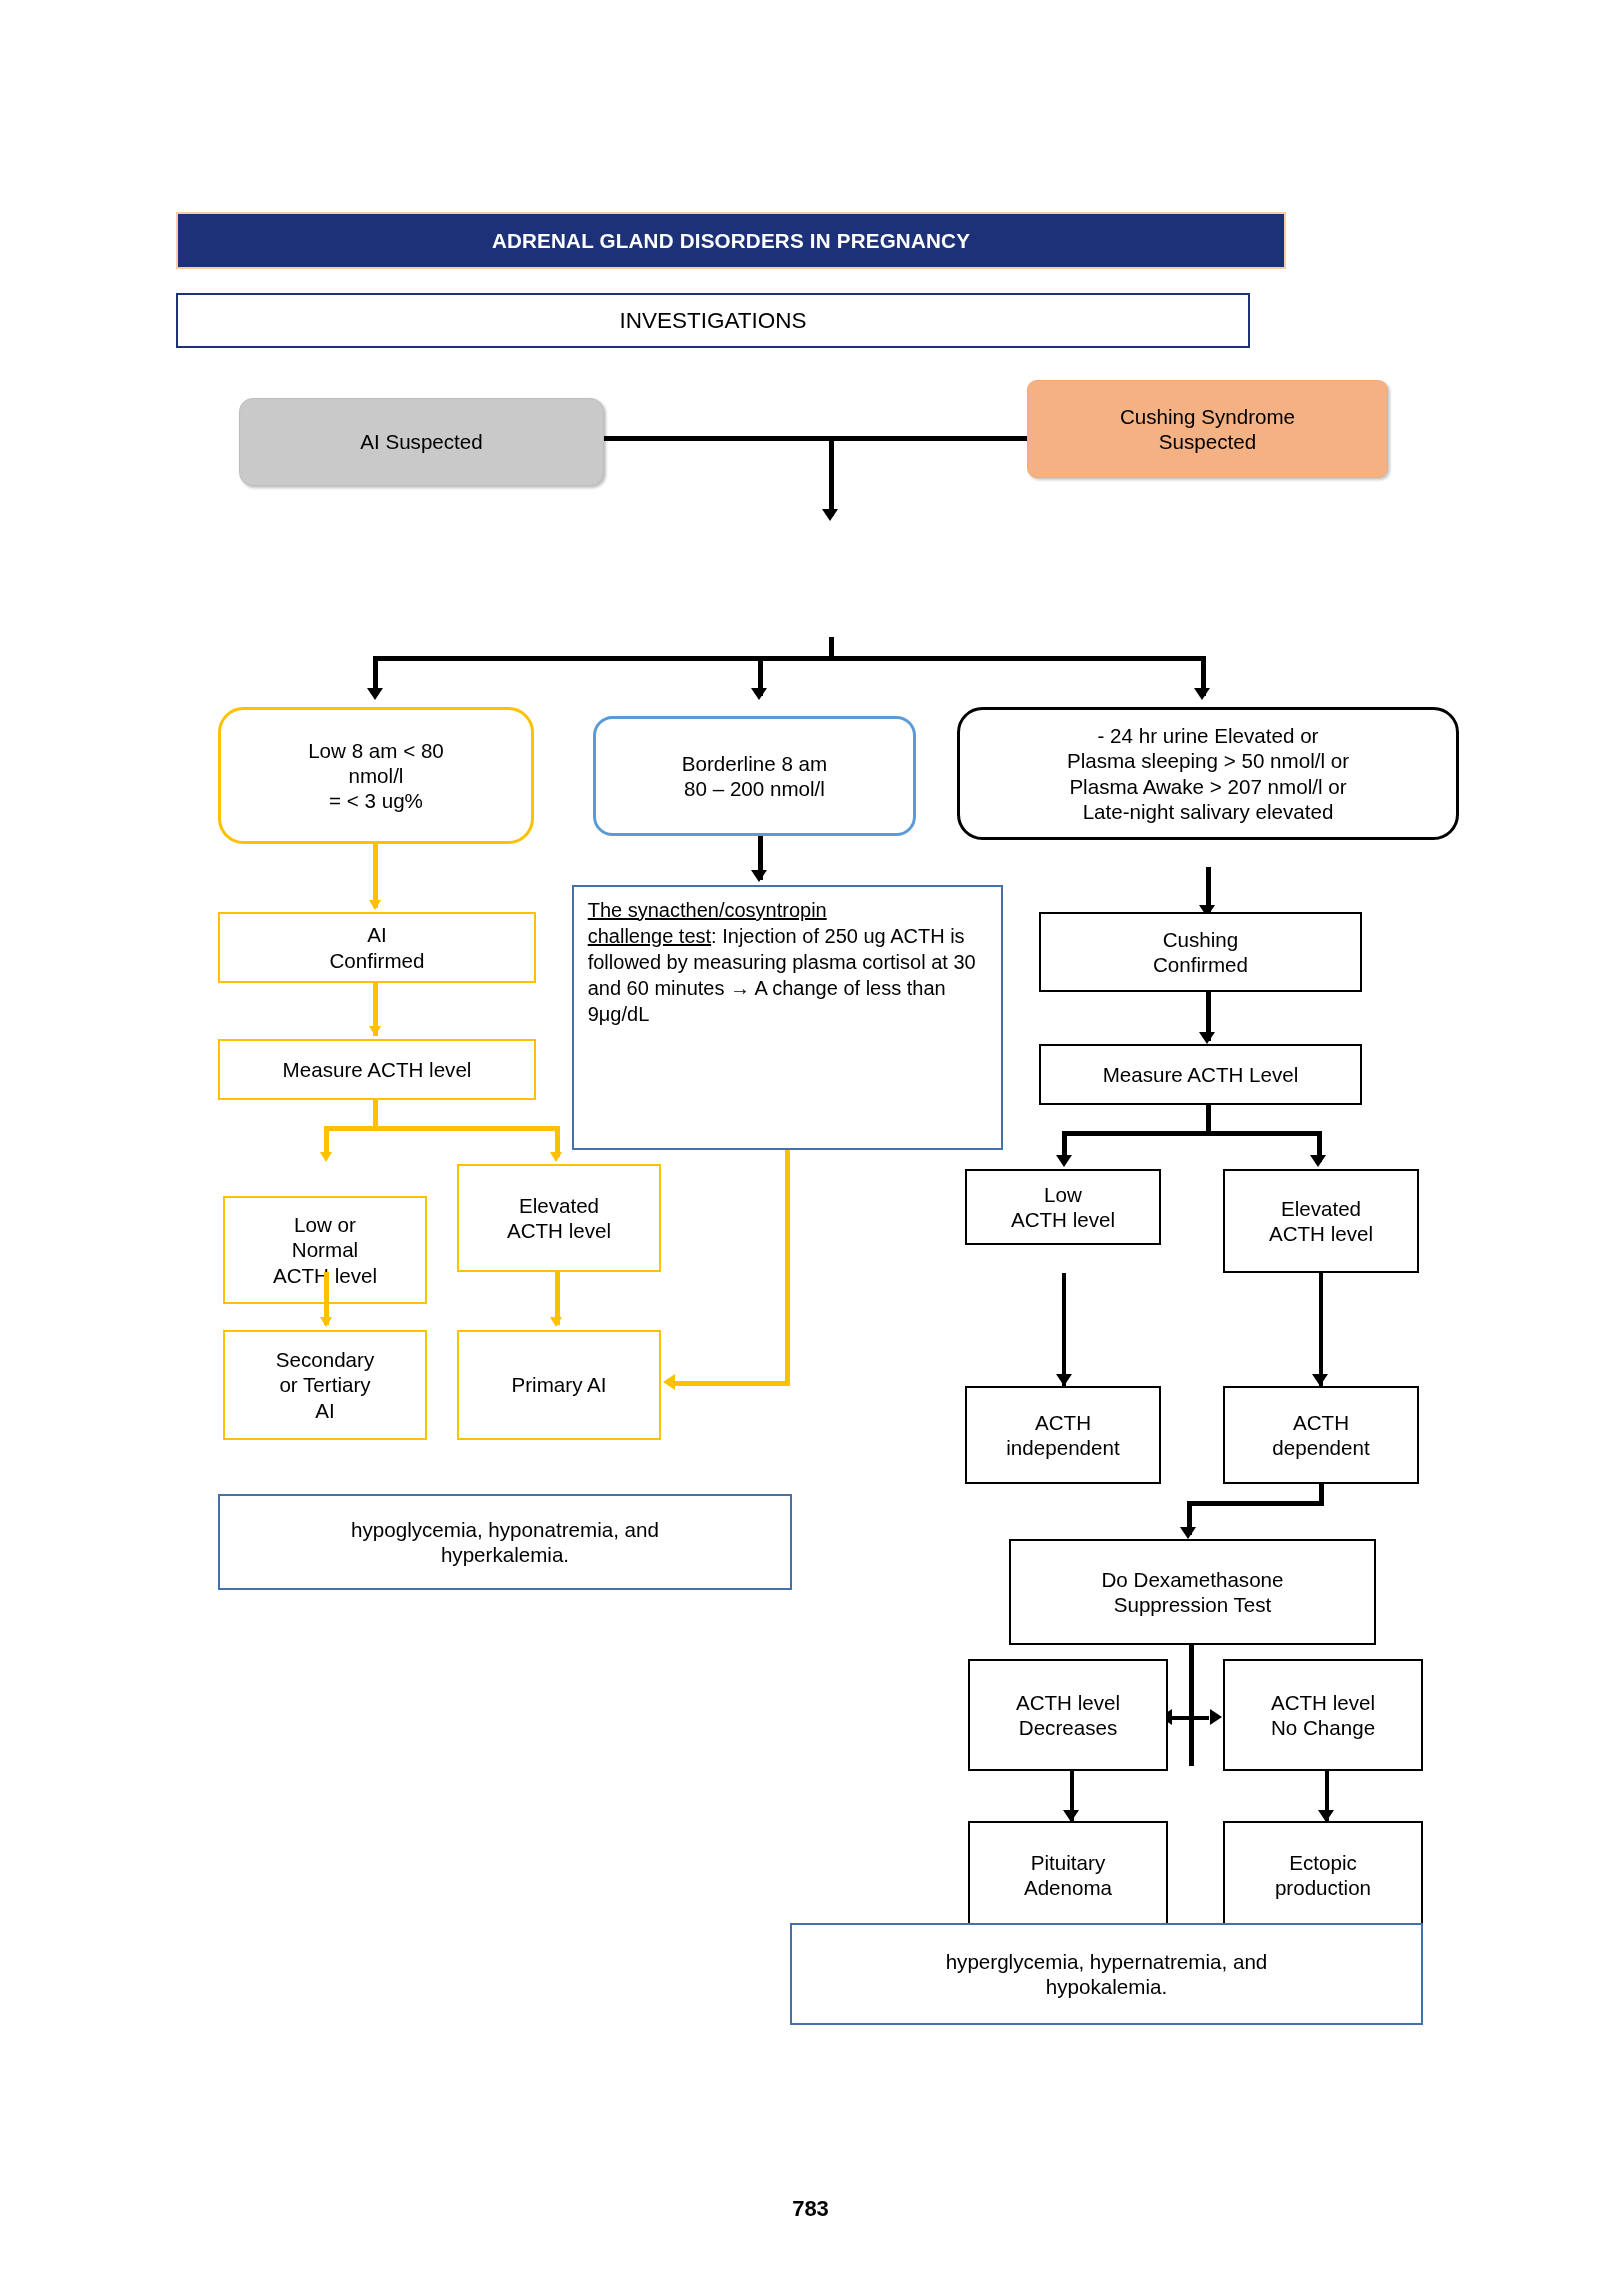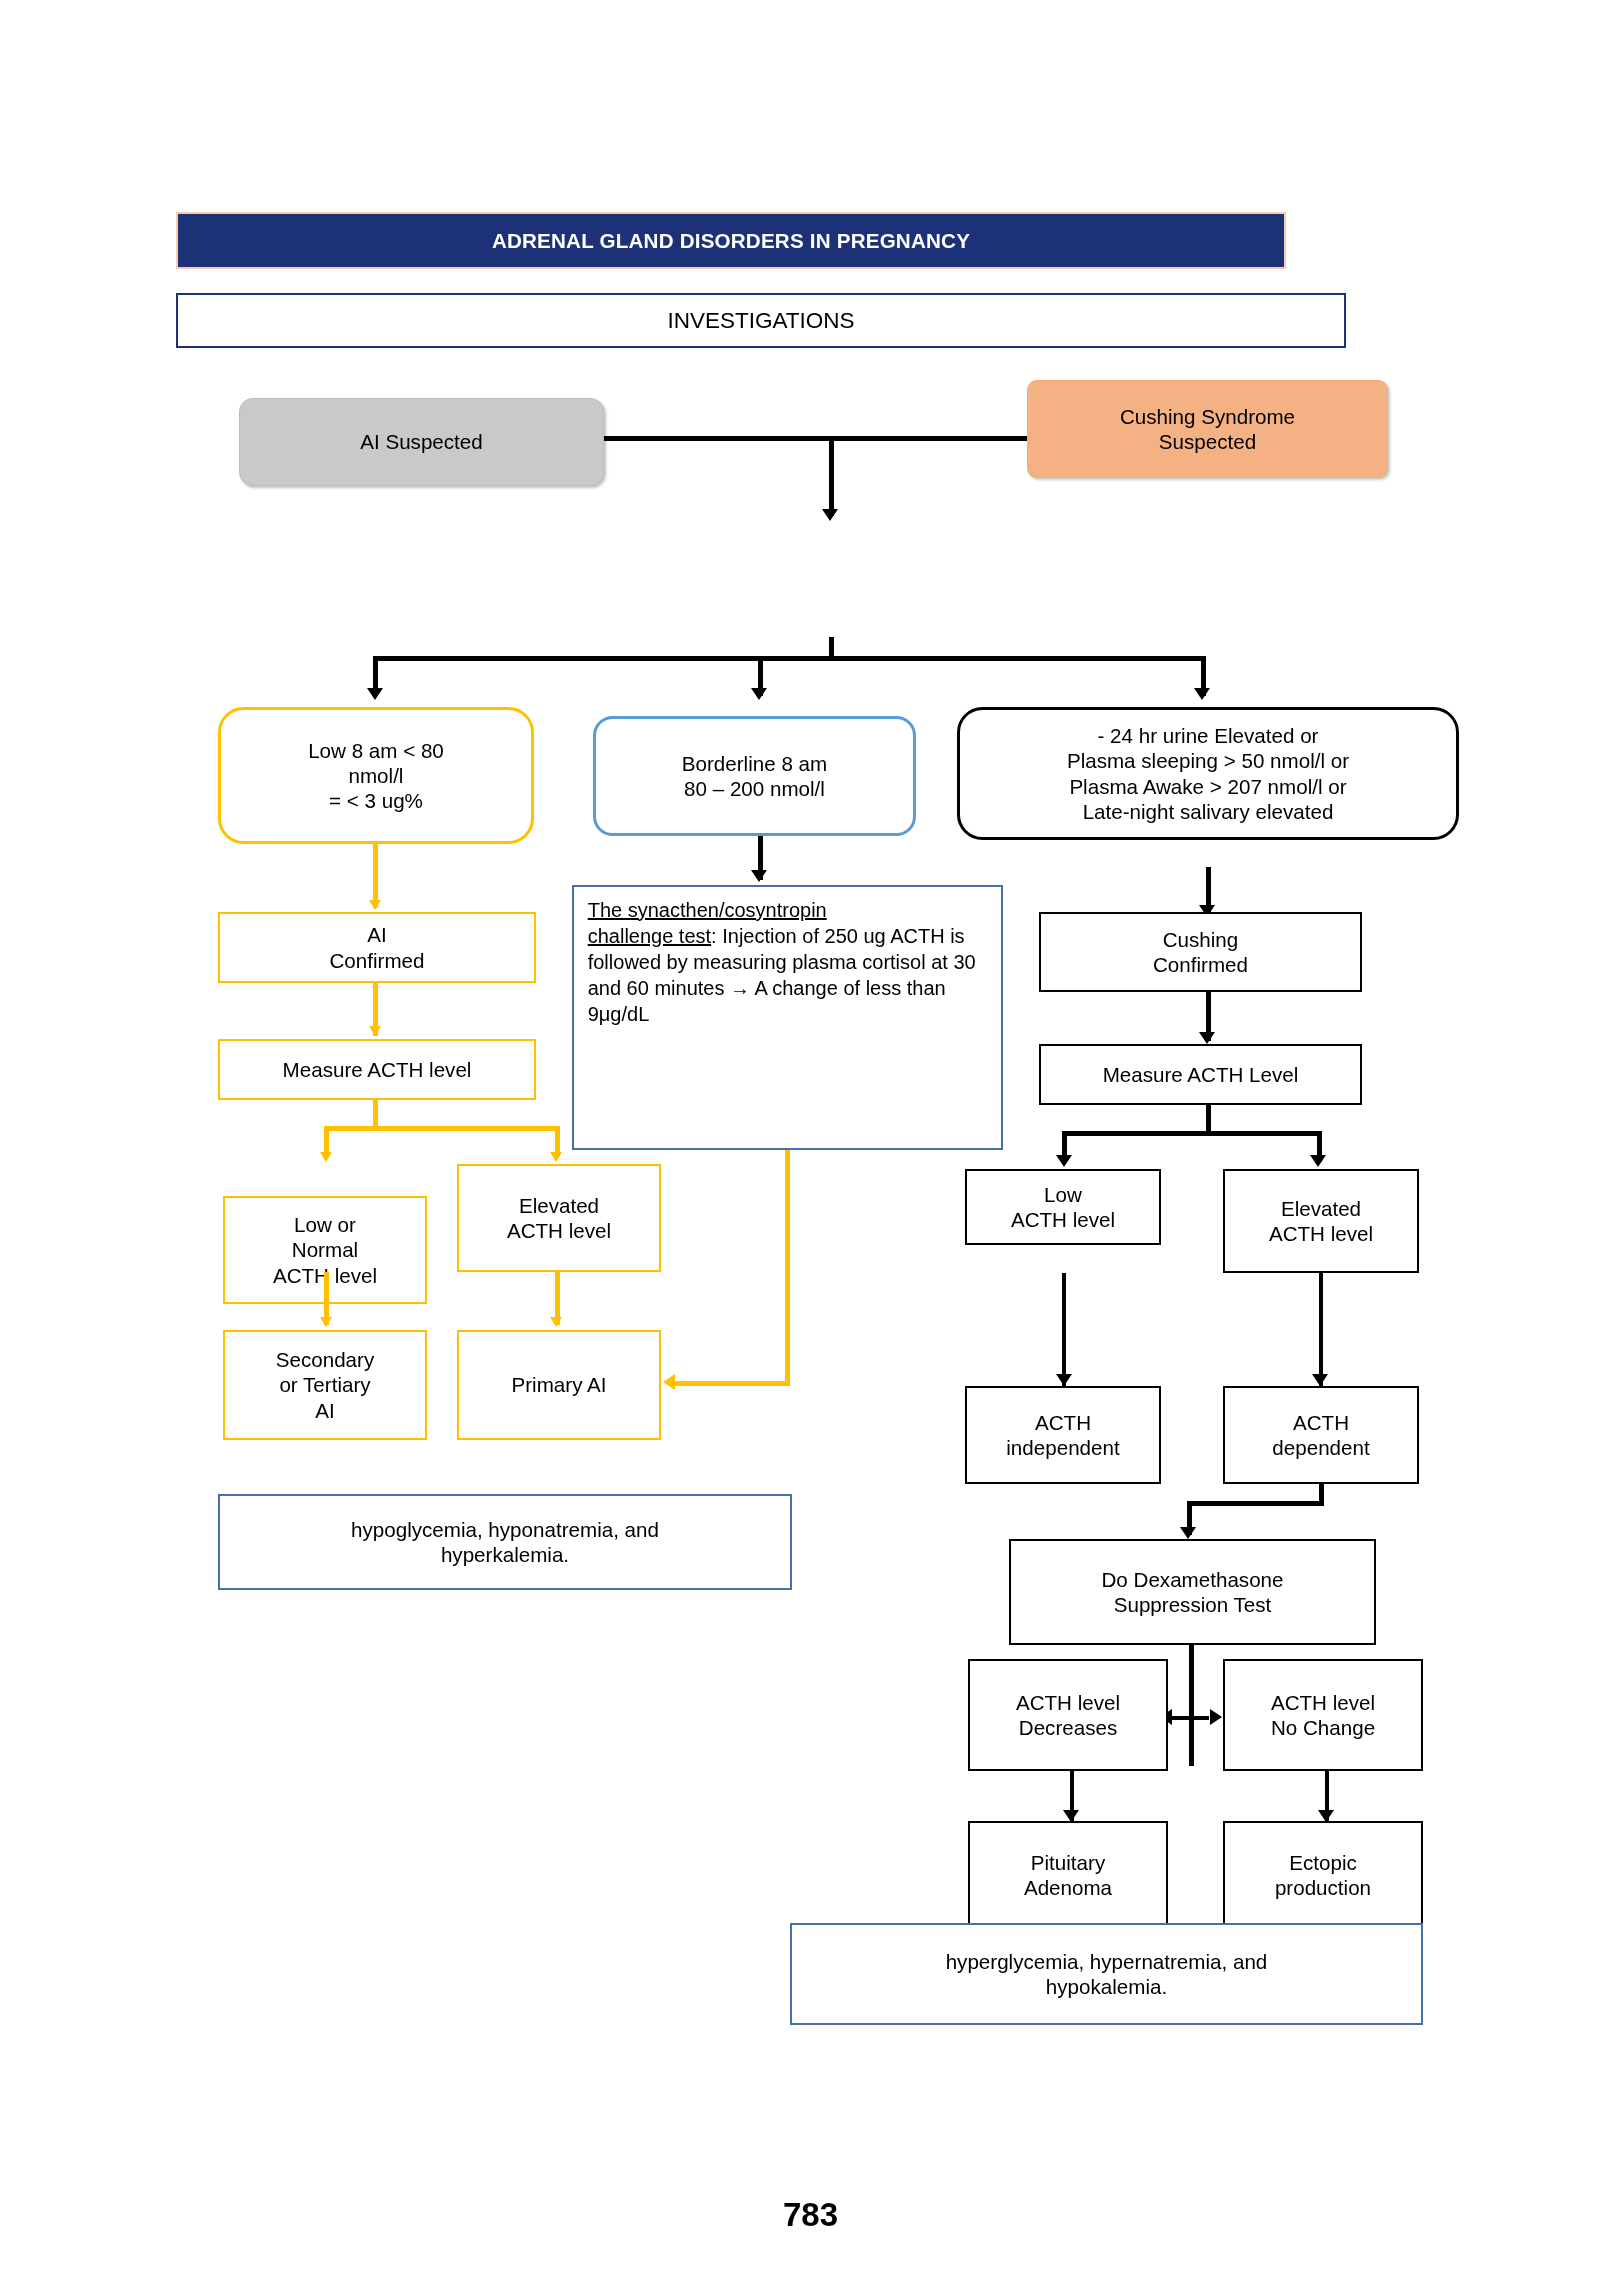--- a/index.html
+++ b/index.html
@@ -136,37 +136,37 @@
   .arw-left.y { border-right-color: #ffc000; }
   .arw-right {
     position: absolute;
     width: 0; height: 0;
     border-top: 8.8px solid transparent;
     border-bottom: 8.8px solid transparent;
     border-left: 12.7px solid #000000;
   }
 
   .pagenum {
-    font-size: 33px;
+    font-size: 22px;
     font-weight: bold;
     color: #000000;
     text-align: center;
     width: 100%;
   }
 </style>
 </head>
 <body>
 
 <div id="page">
 
   <div class="abs banner" style="left:176px; top:212px; width:1110px; height:57px;">
     <span>ADRENAL GLAND DISORDERS IN PREGNANCY</span>
   </div>
 
-  <div class="abs subbanner" style="left:176px; top:293px; width:1170px; height:55px;">
+  <div class="abs subbanner" style="left:176px; top:293px; width:1074px; height:55px;">
     <span>INVESTIGATIONS</span>
   </div>
 
   <div class="abs node gray" style="left:239px; top:398px; width:365px; height:88px;">
     <span class="txt">AI Suspected</span>
   </div>
 
   <div class="abs node salmon" style="left:1027px; top:380px; width:361px; height:98px;">
     <span class="txt">Cushing Syndrome
 Suspected</span>

